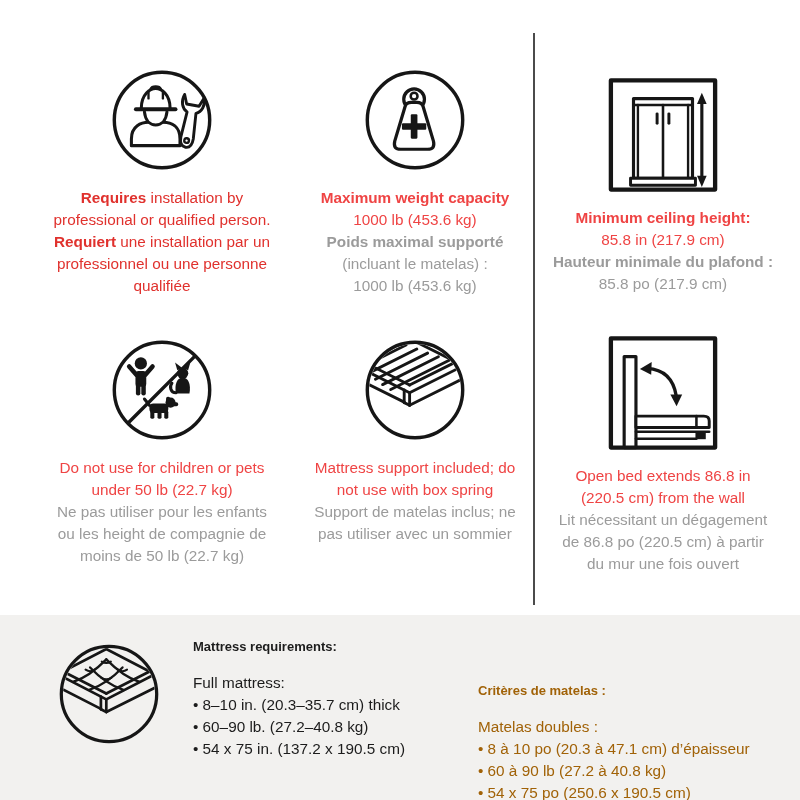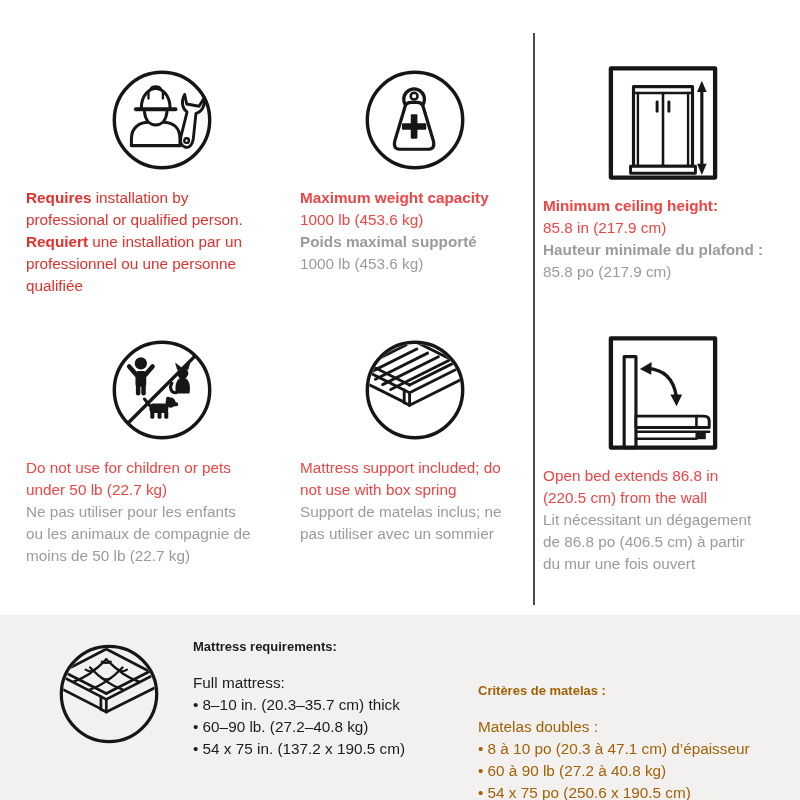--- a/index.html
+++ b/index.html
@@ -1,21 +1,21 @@
 <!DOCTYPE html>
 <html><head>
 <meta charset="utf-8">
 <style>
   html,body{margin:0;padding:0;}
   body{
     width:800px;height:800px;background:#ffffff;position:relative;
     font-family:"Liberation Sans", sans-serif;color:#1c1c1c;overflow:hidden;
   }
   .stage{position:absolute;inset:0;}
-  .cell{position:absolute;display:flex;flex-direction:column;align-items:center;}
+  .cell{position:absolute;display:flex;flex-direction:column;align-items:center;text-align:center;}
   .cell svg{display:block;flex:0 0 auto;}
   .caption{margin-top:13px;font-size:15.3px;line-height:22px;width:100%;}
   .line{white-space:nowrap;}
   .line b{font-weight:700;}
   .blk{color:#ef4444;}
   .gry{color:#9b9b9b;}
   .red{color:#e0312d;}
   .divider{position:absolute;left:533px;top:33px;width:2px;height:572px;background:#4b4b4b;}
   .panel{position:absolute;left:0;top:615px;width:800px;height:185px;background:#f2f1ef;}
   .panel-icon{position:absolute;left:55px;top:640px;}
@@ -71,25 +71,26 @@
         <path d="M49,45 L37.5,83.5 C36,90 38.5,92.5 44,92.5 L74,92.5 C79.5,92.5 82,90 80.5,83.5 L69,45 C68,41.5 65,40.5 62,40.5 L56,40.5 C53,40.5 50,41.5 49,45 Z" fill="#fff" stroke-width="3.6"></path>
         <circle cx="59" cy="33.5" r="3.8" fill="#fff" stroke-width="2.8"></circle>
         <rect x="45.5" y="63.5" width="27" height="7.4" rx="1.2" fill="#161616" stroke="none"></rect>
         <rect x="55.3" y="53.7" width="7.4" height="27" rx="1.2" fill="#161616" stroke="none"></rect>
       </g>
     </svg>
     <div class="caption">
         <div class="line blk"><b>Maximum weight capacity</b></div>
         <div class="line blk">1000 lb (453.6 kg)</div>
         <div class="line gry"><b>Poids maximal supporté</b></div>
+        <div class="line gry">(incluant le matelas) :</div>
         <div class="line gry">1000 lb (453.6 kg)</div>
       </div>
   </div>
 
-  <div class="cell" style="left:543px;top:64px;width:240px;">
+  <div class="cell" style="left:543px;top:76px;width:240px;">
     <svg width="118" height="118" viewBox="0 0 120 120">
       <g fill="none" stroke="#161616" stroke-linecap="round" stroke-linejoin="round">
         <rect x="7" y="4.5" width="106" height="111" stroke-width="4.4"></rect>
         <rect x="30" y="23" width="60" height="81" stroke-width="3.2"></rect>
         <path d="M30,29.5 H90" stroke-width="2.6"></path>
         <path d="M34.5,29.5 V104" stroke-width="2.4"></path>
         <path d="M85.5,29.5 V104" stroke-width="2.4"></path>
         <path d="M60,29.5 V104" stroke-width="2.6"></path>
         <path d="M54,38.5 V48" stroke-width="3"></path>
         <path d="M66,38.5 V48" stroke-width="3"></path>
@@ -138,21 +139,21 @@
       </g>
       <g fill="none" stroke="#161616" stroke-linecap="round">
         <circle cx="60" cy="60" r="53" stroke-width="3.8"></circle>
         <path d="M95.5,23.5 L23.5,95.5" stroke-width="3.8"></path>
       </g>
     </svg>
     <div class="caption">
         <div class="line blk">Do not use for children or pets</div>
         <div class="line blk">under 50 lb (22.7 kg)</div>
         <div class="line gry">Ne pas utiliser pour les enfants</div>
-        <div class="line gry">ou les animaux de compagnie de</div>
+        <div class="line gry">ou les height de compagnie de</div>
         <div class="line gry">moins de 50 lb (22.7 kg)</div>
       </div>
   </div>
 
   <div class="cell" style="left:300px;top:336px;width:230px;">
     <svg width="108" height="108" viewBox="0 0 120 120">
       <defs>
           <clipPath id="clipSupport">
             <circle cx="60" cy="60" r="51"></circle>
           </clipPath>
@@ -196,21 +197,21 @@
         <rect x="93" y="99.5" width="10.5" height="7.5" fill="#161616" stroke="none"></rect>
         <path d="M44,35 C61,36 70.5,45 73.5,63" stroke-width="3.4"></path>
         <path d="M48.5,28.5 L36.5,35.5 L48,41.5 Z" fill="#161616" stroke="none"></path>
         <path d="M67.5,61.5 L79.5,61.5 L73.8,73.5 Z" fill="#161616" stroke="none"></path>
       </g>
     </svg>
     <div class="caption">
         <div class="line blk">Open bed extends 86.8 in</div>
         <div class="line blk">(220.5 cm) from the wall</div>
         <div class="line gry">Lit nécessitant un dégagement</div>
-        <div class="line gry">de 86.8 po (406.5 cm) à partir</div>
+        <div class="line gry">de 86.8 po (220.5 cm) à partir</div>
         <div class="line gry">du mur une fois ouvert</div>
       </div>
   </div>
 
   <div class="panel"></div>
 
   <div class="panel-icon">
     <svg width="108" height="108" viewBox="0 0 120 120">
       <defs>
           <clipPath id="clipMatt">

